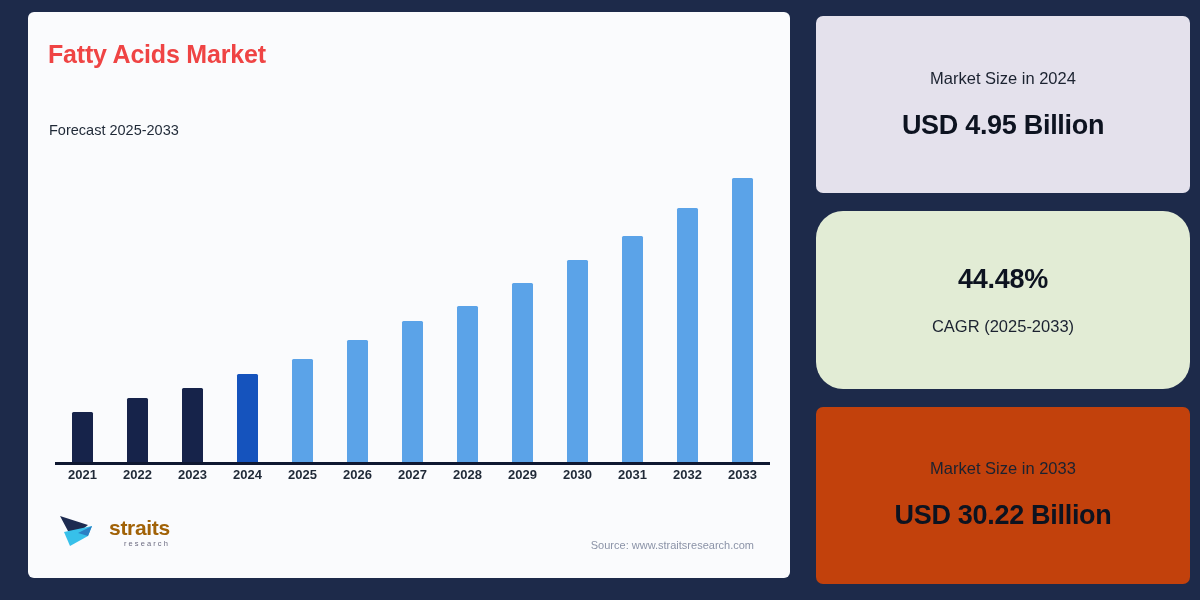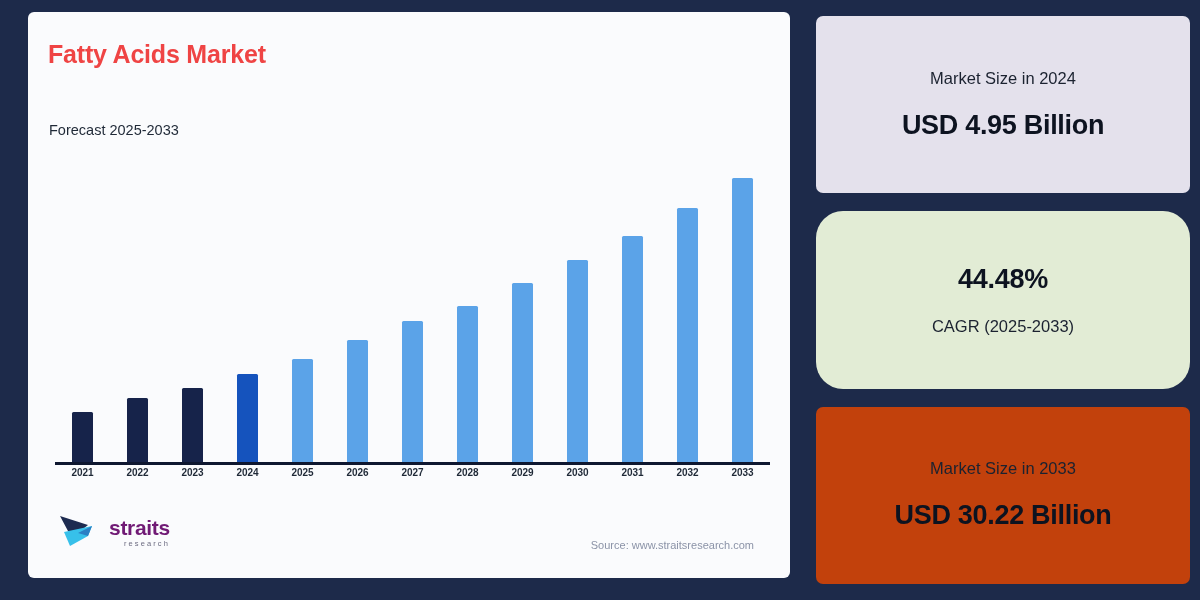--- a/index.html
+++ b/index.html
@@ -93,21 +93,21 @@
     left: 27px;
     top: 455px;
     width: 715px;
     display: flex;
     justify-content: space-around;
   }
 
   .x-label {
     flex: 1 1 0;
     text-align: center;
-    font-size: 10px;
+    font-size: 13px;
     font-weight: bold;
     color: #1f2937;
   }
 
   
   #logo-block {
     position: absolute;
     left: 30px;
     top: 500px;
     display: flex;
@@ -115,21 +115,21 @@
     gap: 7px;
   }
 
   #logo-mark { width: 44px; height: 40px; display: block; }
 
   #logo-text { display: flex; flex-direction: column; line-height: 1; }
 
   #logo-wordmark {
     font-size: 21px;
     font-weight: bold;
-    color: #701a75;
+    color: #a16207;
     letter-spacing: -0.3px;
   }
 
   #logo-sub {
     font-size: 7.5px;
     color: #6b6b80;
     letter-spacing: 2.1px;
     align-self: flex-end;
     margin-top: 2px;
   }

